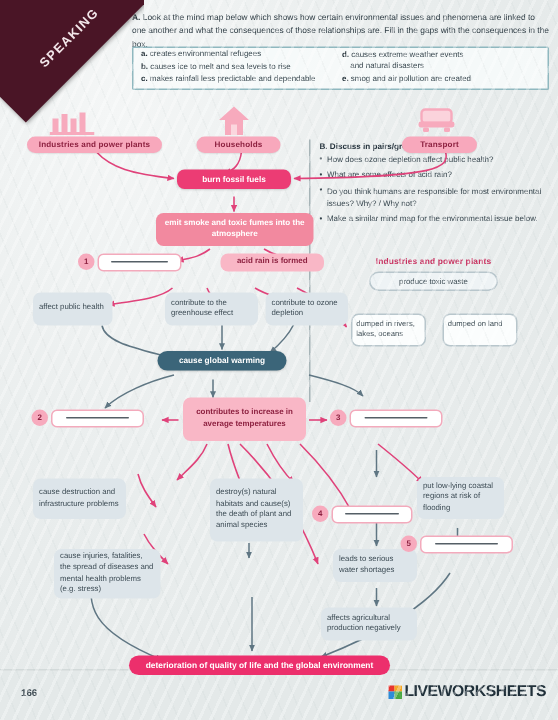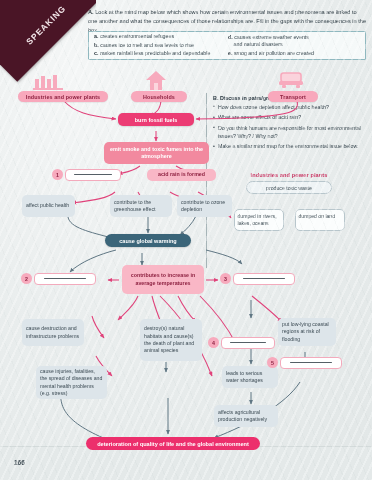--- a/index.html
+++ b/index.html
@@ -384,14 +384,23 @@
     <span class="num">5</span>
     <span class="fld" style="width:62px;">
         <i></i>
       </span>
   </div>
 
   <div class="node n-final" style="left:86px;top:437px;width:174px;height:13px;">deterioration of quality of life and the global environment</div>
 
   <div class="botbar"></div>
   <div class="pageno">166</div>
+  <div class="lwlogo">
+    <div class="grid">
+      <span style="background:#e8342f"></span>
+      <span style="background:#f5a623"></span>
+      <span style="background:#2d8cd8"></span>
+      <span style="background:#49a942"></span>
+    </div>
+    <div class="txt">LIVEWORKSHEETS</div>
+  </div>
 
 </div>
 
 </body></html>

